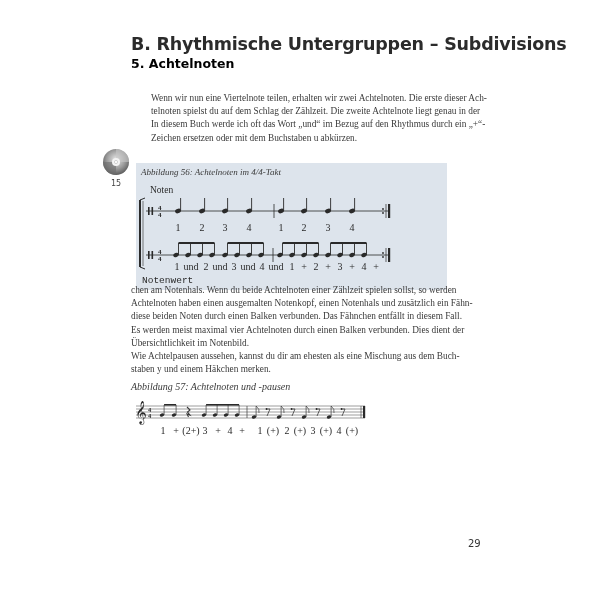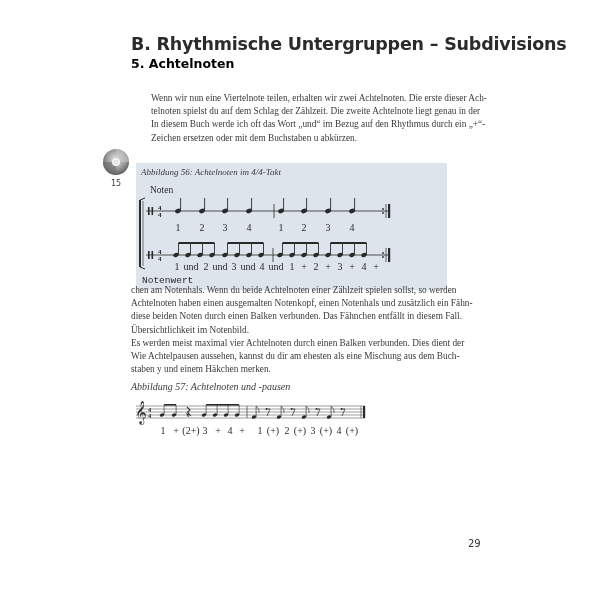--- a/index.html
+++ b/index.html
@@ -221,22 +221,22 @@
     <span style="left:216px">+</span>
     <span style="left:228px">4</span>
     <span style="left:240px">+</span>
   </div>
 </div>
 
 <div class="para p2">
   <span class="line">chen am Notenhals. Wenn du beide Achtelnoten einer Zählzeit spielen sollst, so werden</span>
   <span class="line">Achtelnoten haben einen ausgemalten Notenkopf, einen Notenhals und zusätzlich ein Fähn-</span>
   <span class="line">diese beiden Noten durch einen Balken verbunden. Das Fähnchen entfällt in diesem Fall.</span>
+  <span class="line">Es werden meist maximal vier Achtelnoten durch einen Balken verbunden. Dies dient der</span>
   <span class="line">Übersichtlichkeit im Notenbild.</span>
-  <span class="line">Es werden meist maximal vier Achtelnoten durch einen Balken verbunden. Dies dient der</span>
 </div>
 
 <div class="para p3">
   <span class="line">Wie Achtelpausen aussehen, kannst du dir am ehesten als eine Mischung aus dem Buch-</span>
   <span class="line">staben y und einem Häkchen merken.</span>
 </div>
 
 <div class="fig57-caption">Abbildung 57: Achtelnoten und -pausen</div>
 
 <div class="fig57-area">

